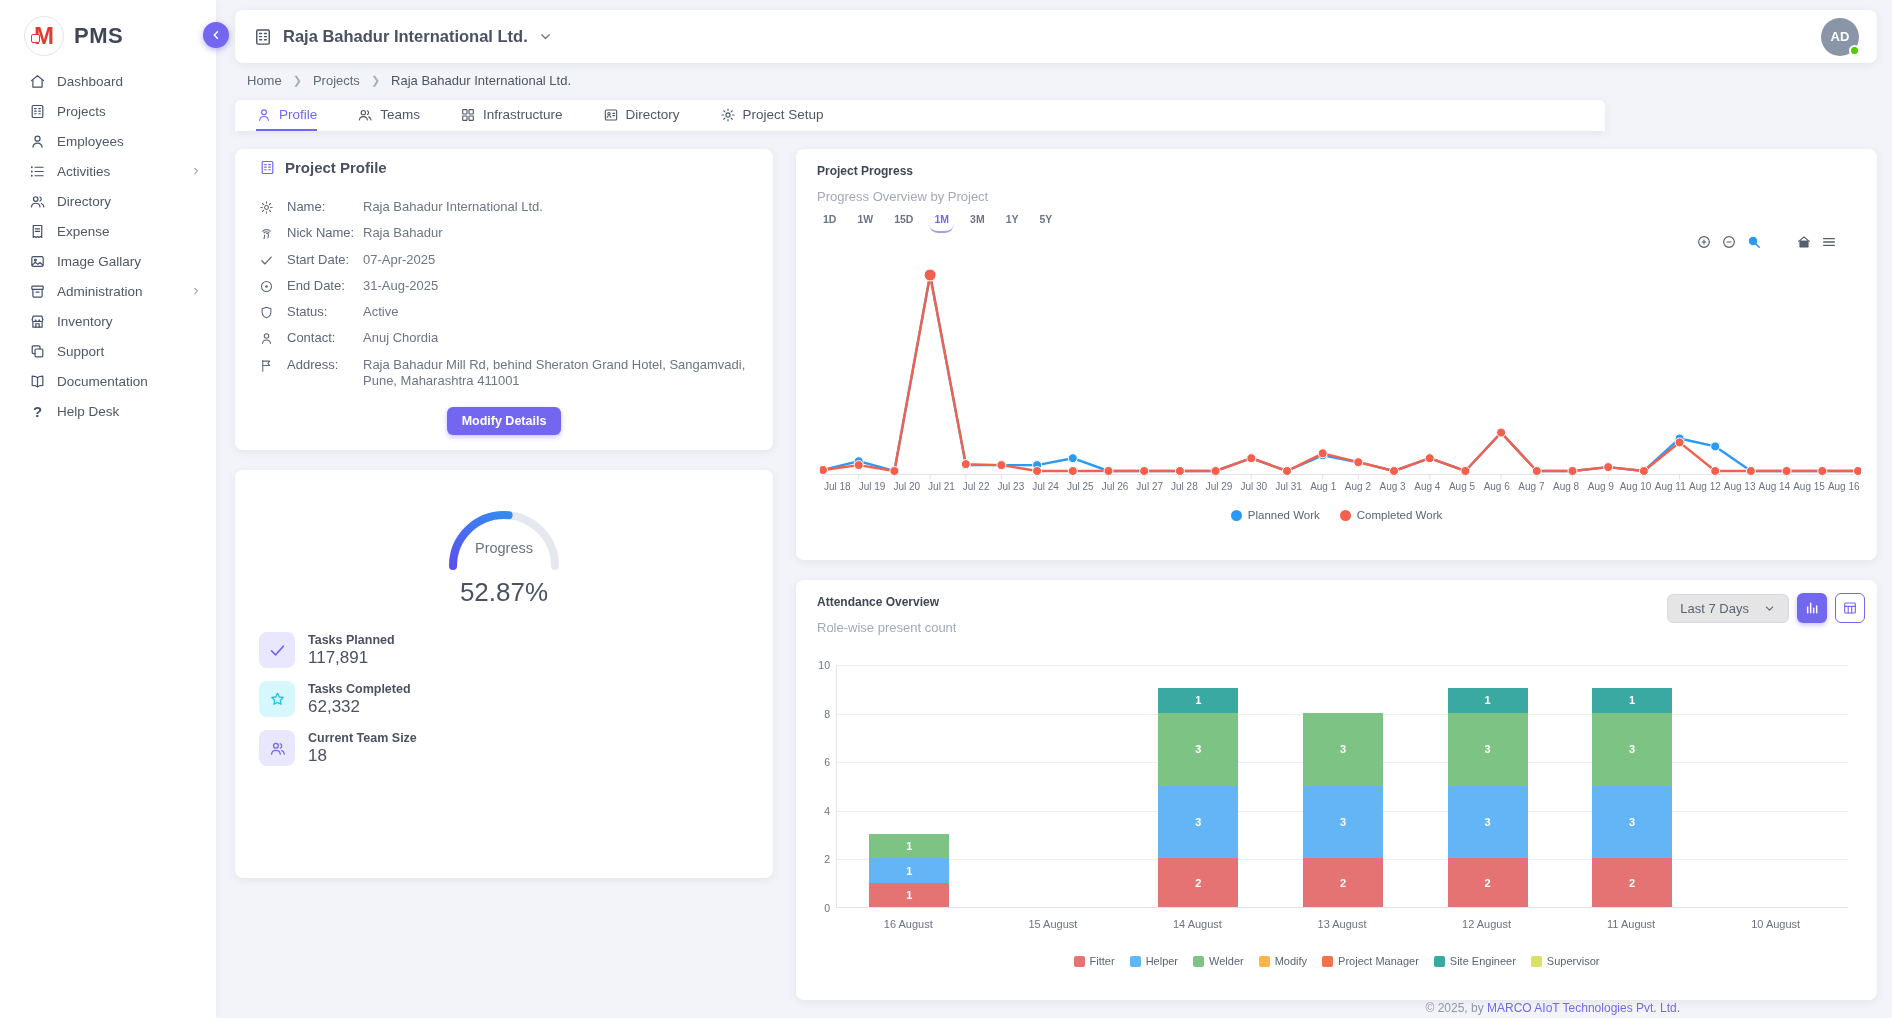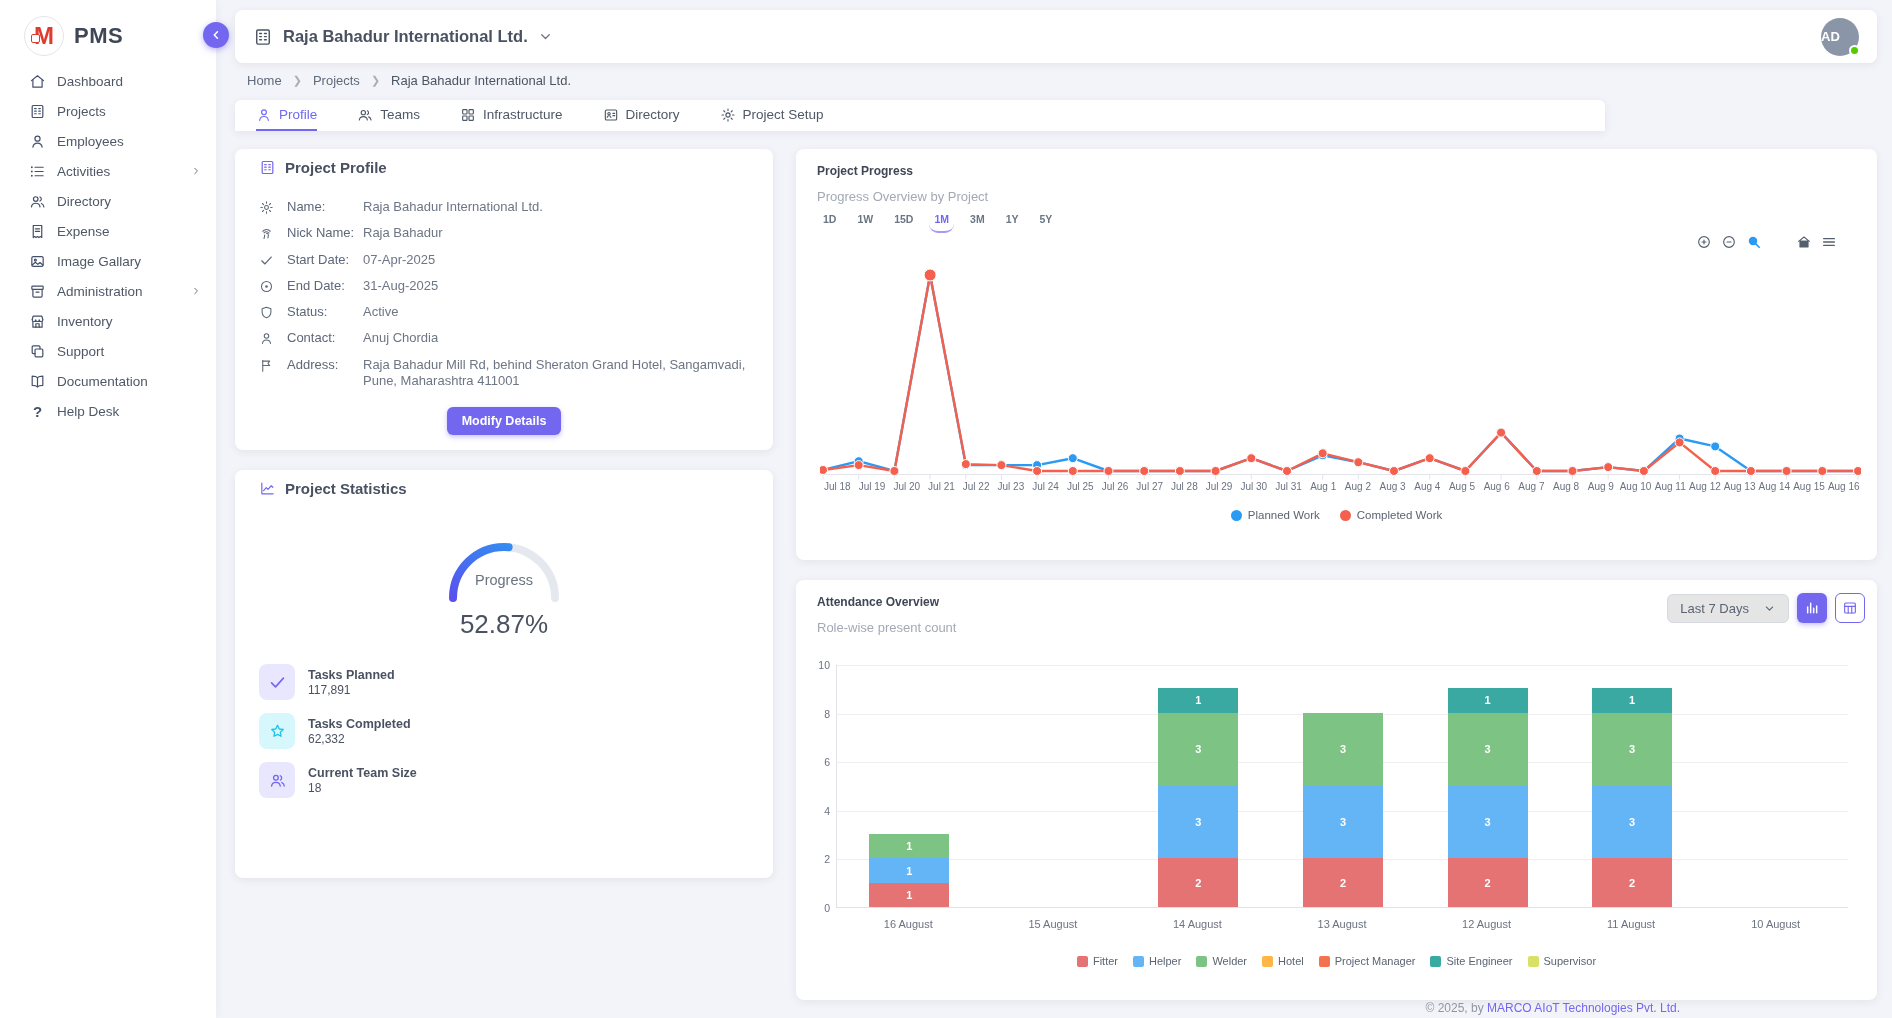--- a/index.html
+++ b/index.html
@@ -31,21 +31,21 @@
   .main { position:absolute; left:216px; top:0; width:1676px; height:1018px; }
   .card { position:absolute; background:#fff; border-radius:8px; box-shadow:0 2px 8px rgba(47,43,61,.08); }
 
   .header-card { left:19px; top:10px; width:1642px; height:53px; display:flex; align-items:center; padding:0 18px; }
   .company { display:flex; align-items:center; gap:10px; cursor:pointer; }
   .company .ic { width:20px; height:20px; color:#4a5262; }
   .company-name { font-size:16.5px; font-weight:600; color:#4a5262; }
   .company .chev { width:15px; height:15px; color:#6b7584; }
   .header-right { margin-left:auto; display:flex; align-items:center; gap:22px; }
   .grid-btn { width:20px; height:20px; color:#4b5563; cursor:pointer; }
-  .avatar { position:relative; width:38px; height:38px; border-radius:50%; background:#8a96a8; color:#fff; font-size:13px; font-weight:bold; display:flex; align-items:center; cursor:pointer; }
+  .avatar { position:relative; width:38px; height:38px; border-radius:50%; background:#8a96a8; color:#fff; font-size:13px; font-weight:bold; display:flex; align-items:center; justify-content:center; cursor:pointer; }
   .avatar .dot { position:absolute; right:-1px; bottom:0; width:11px; height:11px; border-radius:50%; background:#56ca00; border:2px solid #fff; }
 
   .breadcrumb { position:absolute; left:31px; top:73px; display:flex; align-items:center; gap:11px; font-size:13px; color:#5f6b7a; }
   .breadcrumb .sep { color:#a8aeb8; font-size:11px; }
   .breadcrumb .crumb { cursor:pointer; }
   .breadcrumb .crumb:last-child { color:#4b5563; }
 
   .tabbar { left:19px; top:100px; width:1370px; height:31px; border-radius:6px 6px 0 0; display:flex; align-items:stretch; padding-left:21px; gap:40px; }
   .tab { display:flex; align-items:center; gap:7px; font-size:13.5px; color:#4e5866; border-bottom:2px solid transparent; cursor:pointer; }
   .tab .ic { width:16px; height:16px; }
@@ -68,21 +68,21 @@
   .gauge { position:relative; width:122px; margin:24px auto 0; }
   .gauge-label { position:absolute; left:0; right:0; top:36px; text-align:center; font-size:14.5px; font-weight:normal; color:#6a7380; }
   .gauge-value { text-align:center; font-size:26px; color:#4a5262; margin-top:5px; }
   .stat-list { margin-top:24px; }
   .stat-row { display:flex; align-items:center; gap:13px; margin-bottom:13px; height:36px; }
   .stat-ic { width:36px; height:36px; border-radius:8px; display:flex; align-items:center; justify-content:center; }
   .stat-ic.purple { background:#e9e7fd; color:#7367f0; }
   .stat-ic.cyan { background:#d6f7fc; color:#21c2e8; }
   .stat-ic .ic { width:19px; height:19px; }
   .stat-label { font-size:12.5px; font-weight:bold; color:#4a5262; }
-  .stat-value { font-size:12px; color:#4a5262; margin-top:1px; }
+  .stat-value { font-size:17px; color:#4a5262; margin-top:1px; }
 
   
   .progress-card { left:580px; top:149px; width:1081px; height:411px; }
   .pc-title { position:absolute; left:21px; top:15px; font-size:12px; font-weight:600; color:#3f4756; }
   .pc-sub { position:absolute; left:21px; top:40px; font-size:13px; color:#a3a9b5; }
   .ranges { position:absolute; left:22px; top:62px; display:flex; gap:11px; }
   .range { font-size:10.5px; font-weight:bold; color:#6b7584; padding:2px 5px 6px; cursor:pointer; }
   .range.active { color:#7367f0; border-bottom:2px solid #a49bf6; border-radius:0 0 9px 9px; }
   .chart-toolbar { position:absolute; right:40px; top:85px; display:flex; gap:9px; align-items:center; }
   .chart-toolbar .ic { width:16px; height:16px; color:#55606e; cursor:pointer; }
@@ -419,29 +419,20 @@
             </svg>
           </span>
           <span class="flabel">Address:</span>
           <span class="fvalue">Raja Bahadur Mill Rd, behind Sheraton Grand Hotel, Sangamvadi, Pune, Maharashtra 411001</span>
         </div>
       </div>
     <button class="modify-btn">Modify Details</button>
   </div>
 
   <div class="card stats-card">
-    <div class="card-head">
-      <span class="ic">
-          <svg viewBox="0 0 24 24" fill="none" stroke="currentColor" stroke-width="1.7" stroke-linecap="round" stroke-linejoin="round">
-            <path d="M4 4.5V19.5H20"></path>
-            <path d="M6.5 15l3.7-4.2 2.5 2.5 4.6-5.2 2.2 2.2"></path>
-          </svg>
-        </span>
-      <span class="t">Project Statistics</span>
-    </div>
     <div class="gauge">
       <svg width="122" height="68" viewBox="0 0 122 68">
         <defs>
           <linearGradient id="gaugeGrad" x1="0" y1="1" x2="1" y2="0">
             <stop offset="0" stop-color="#5a50ee"></stop>
               <stop offset="1" stop-color="#2b9af3"></stop>
           </linearGradient>
         </defs>
         <path id="gauge-track" d="M 10 62 A 51 51 0 0 1 112 62" fill="none" stroke="#e6e8ef" stroke-width="8" stroke-linecap="round"></path>
         <path id="gauge-fill" d="M 10 62 A 51 51 0 0 1 112 62" fill="none" stroke="url(#gaugeGrad)" stroke-width="8" stroke-linecap="round" stroke-dasharray="84.7 180.2"></path>
@@ -770,21 +761,21 @@
         <div class="legend-item">
           <span class="legend-sq" style="background: rgb(100, 181, 246);"></span>
           <span>Helper</span>
         </div>
         <div class="legend-item">
           <span class="legend-sq" style="background: rgb(125, 195, 131);"></span>
           <span>Welder</span>
         </div>
         <div class="legend-item">
           <span class="legend-sq" style="background: rgb(255, 181, 71);"></span>
-          <span>Hotel</span>
+          <span>Modify</span>
         </div>
         <div class="legend-item">
           <span class="legend-sq" style="background: rgb(244, 114, 77);"></span>
           <span>Project Manager</span>
         </div>
         <div class="legend-item">
           <span class="legend-sq" style="background: rgb(57, 169, 162);"></span>
           <span>Site Engineer</span>
         </div>
         <div class="legend-item">

